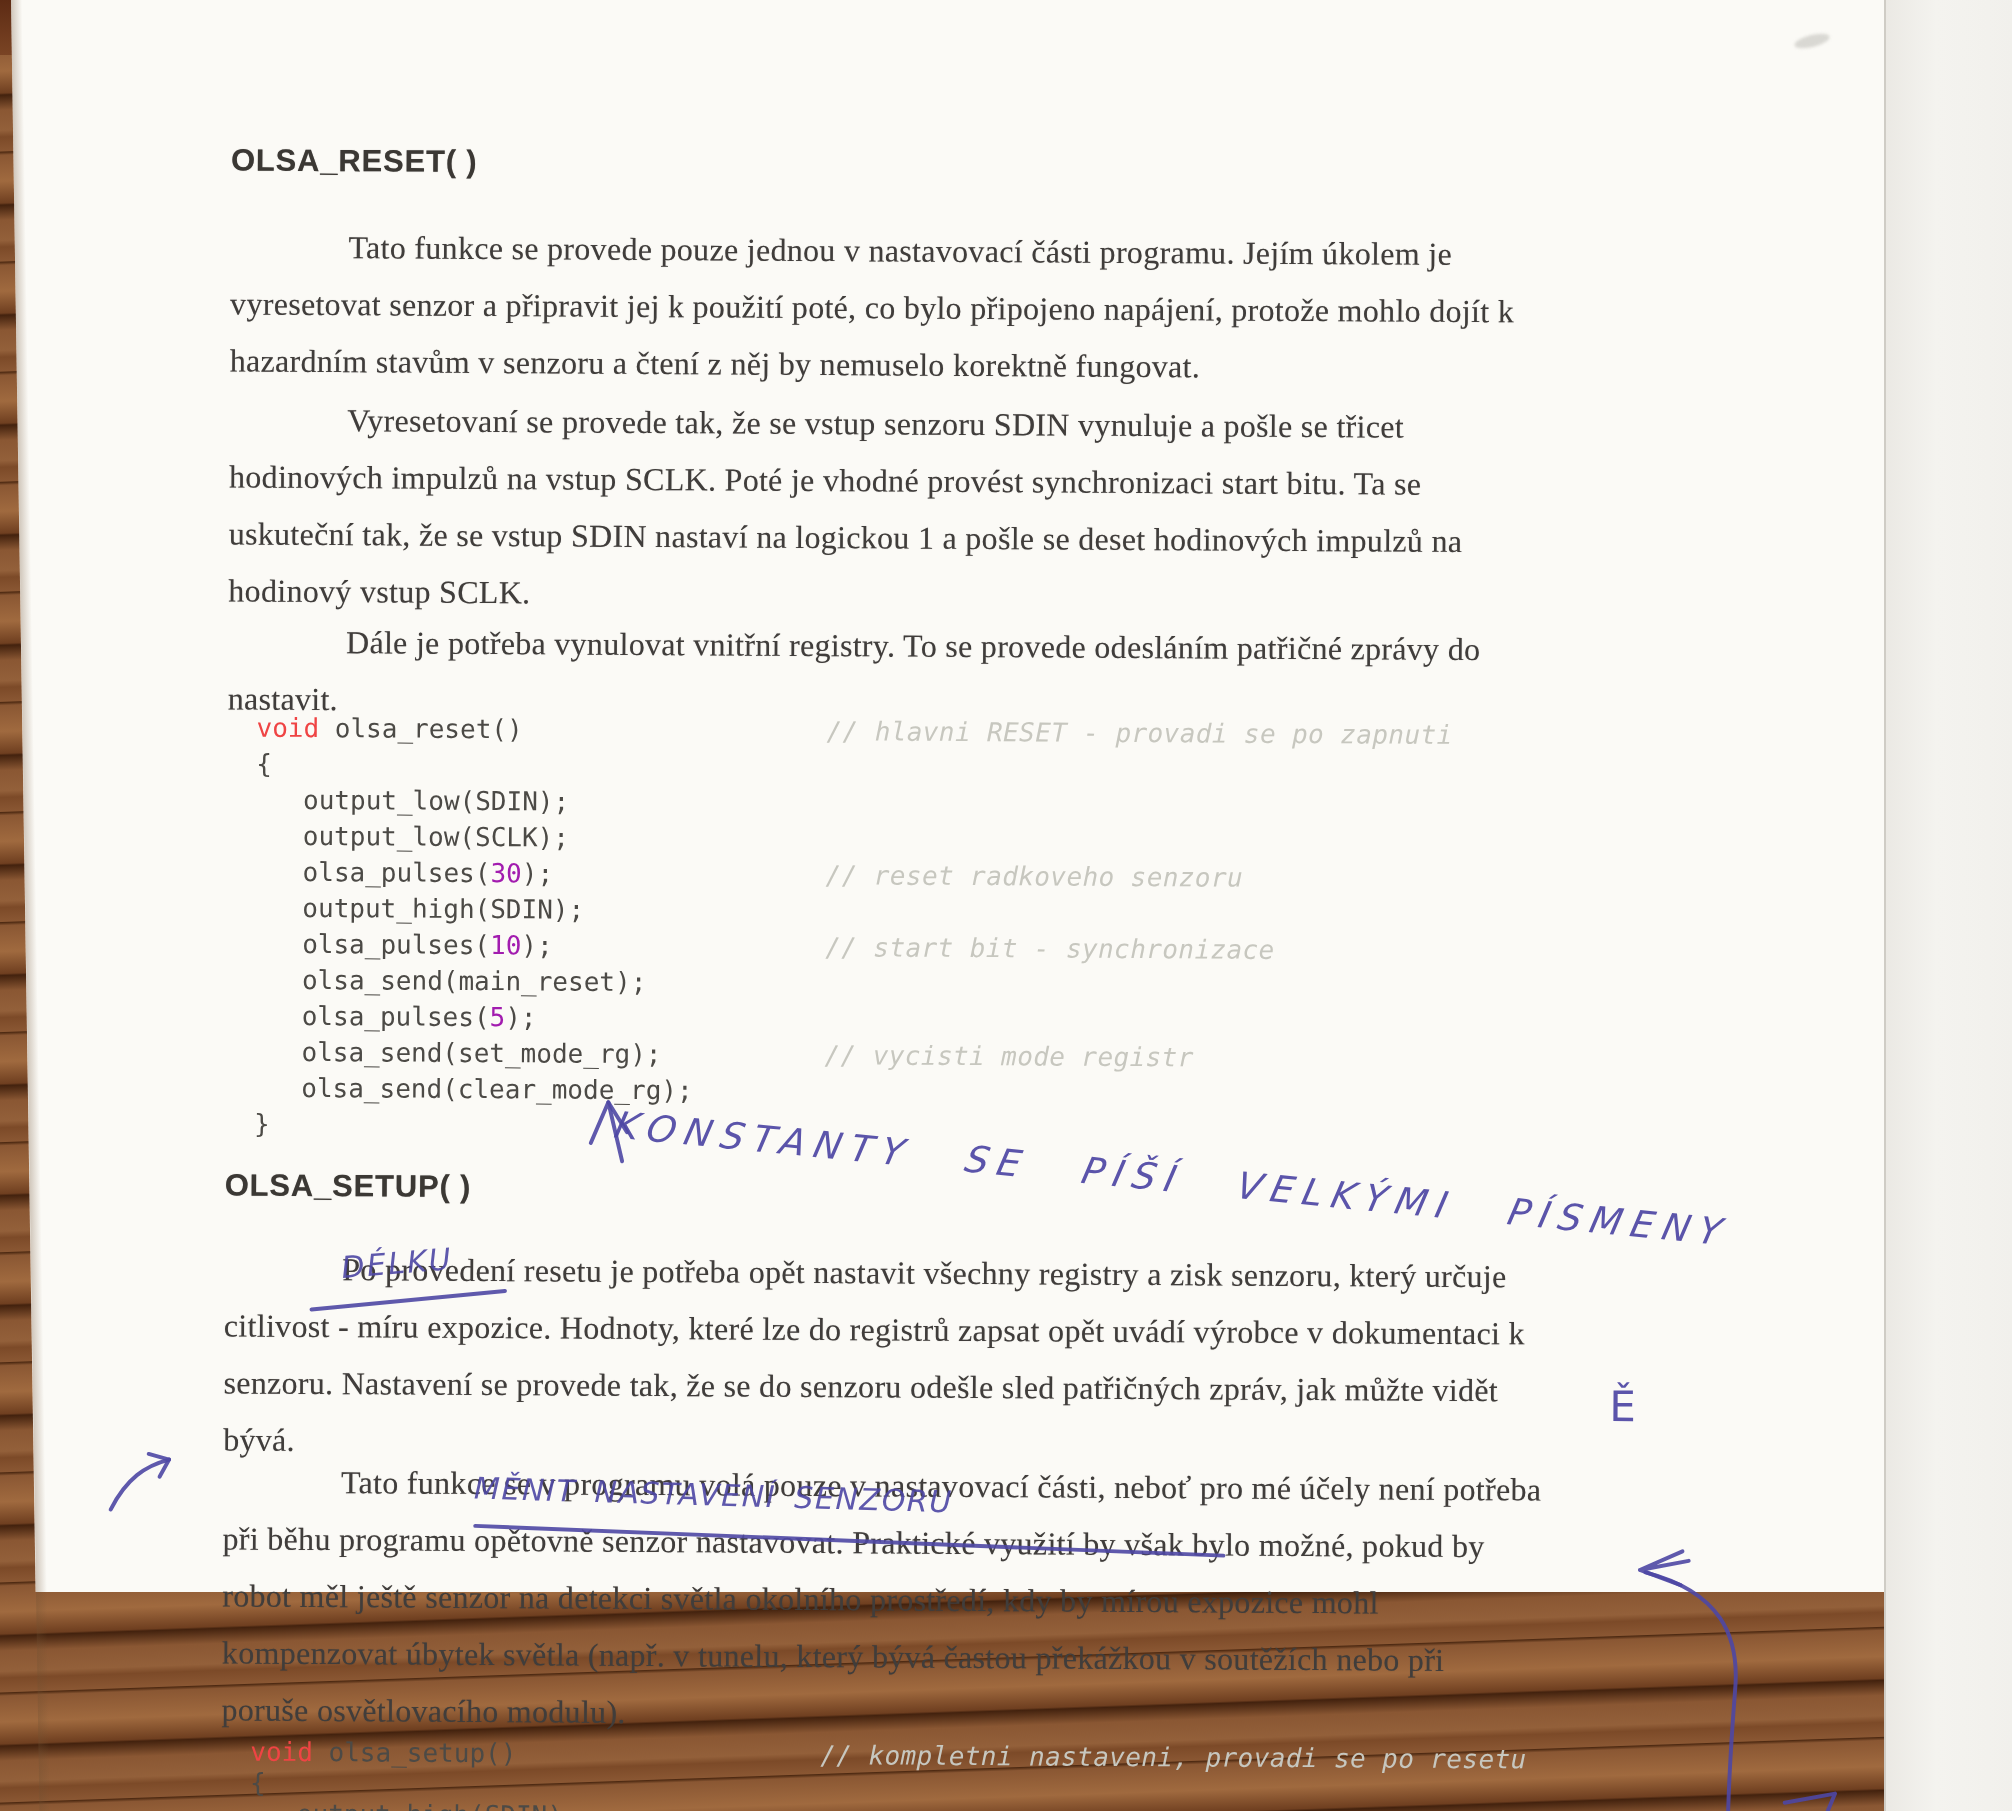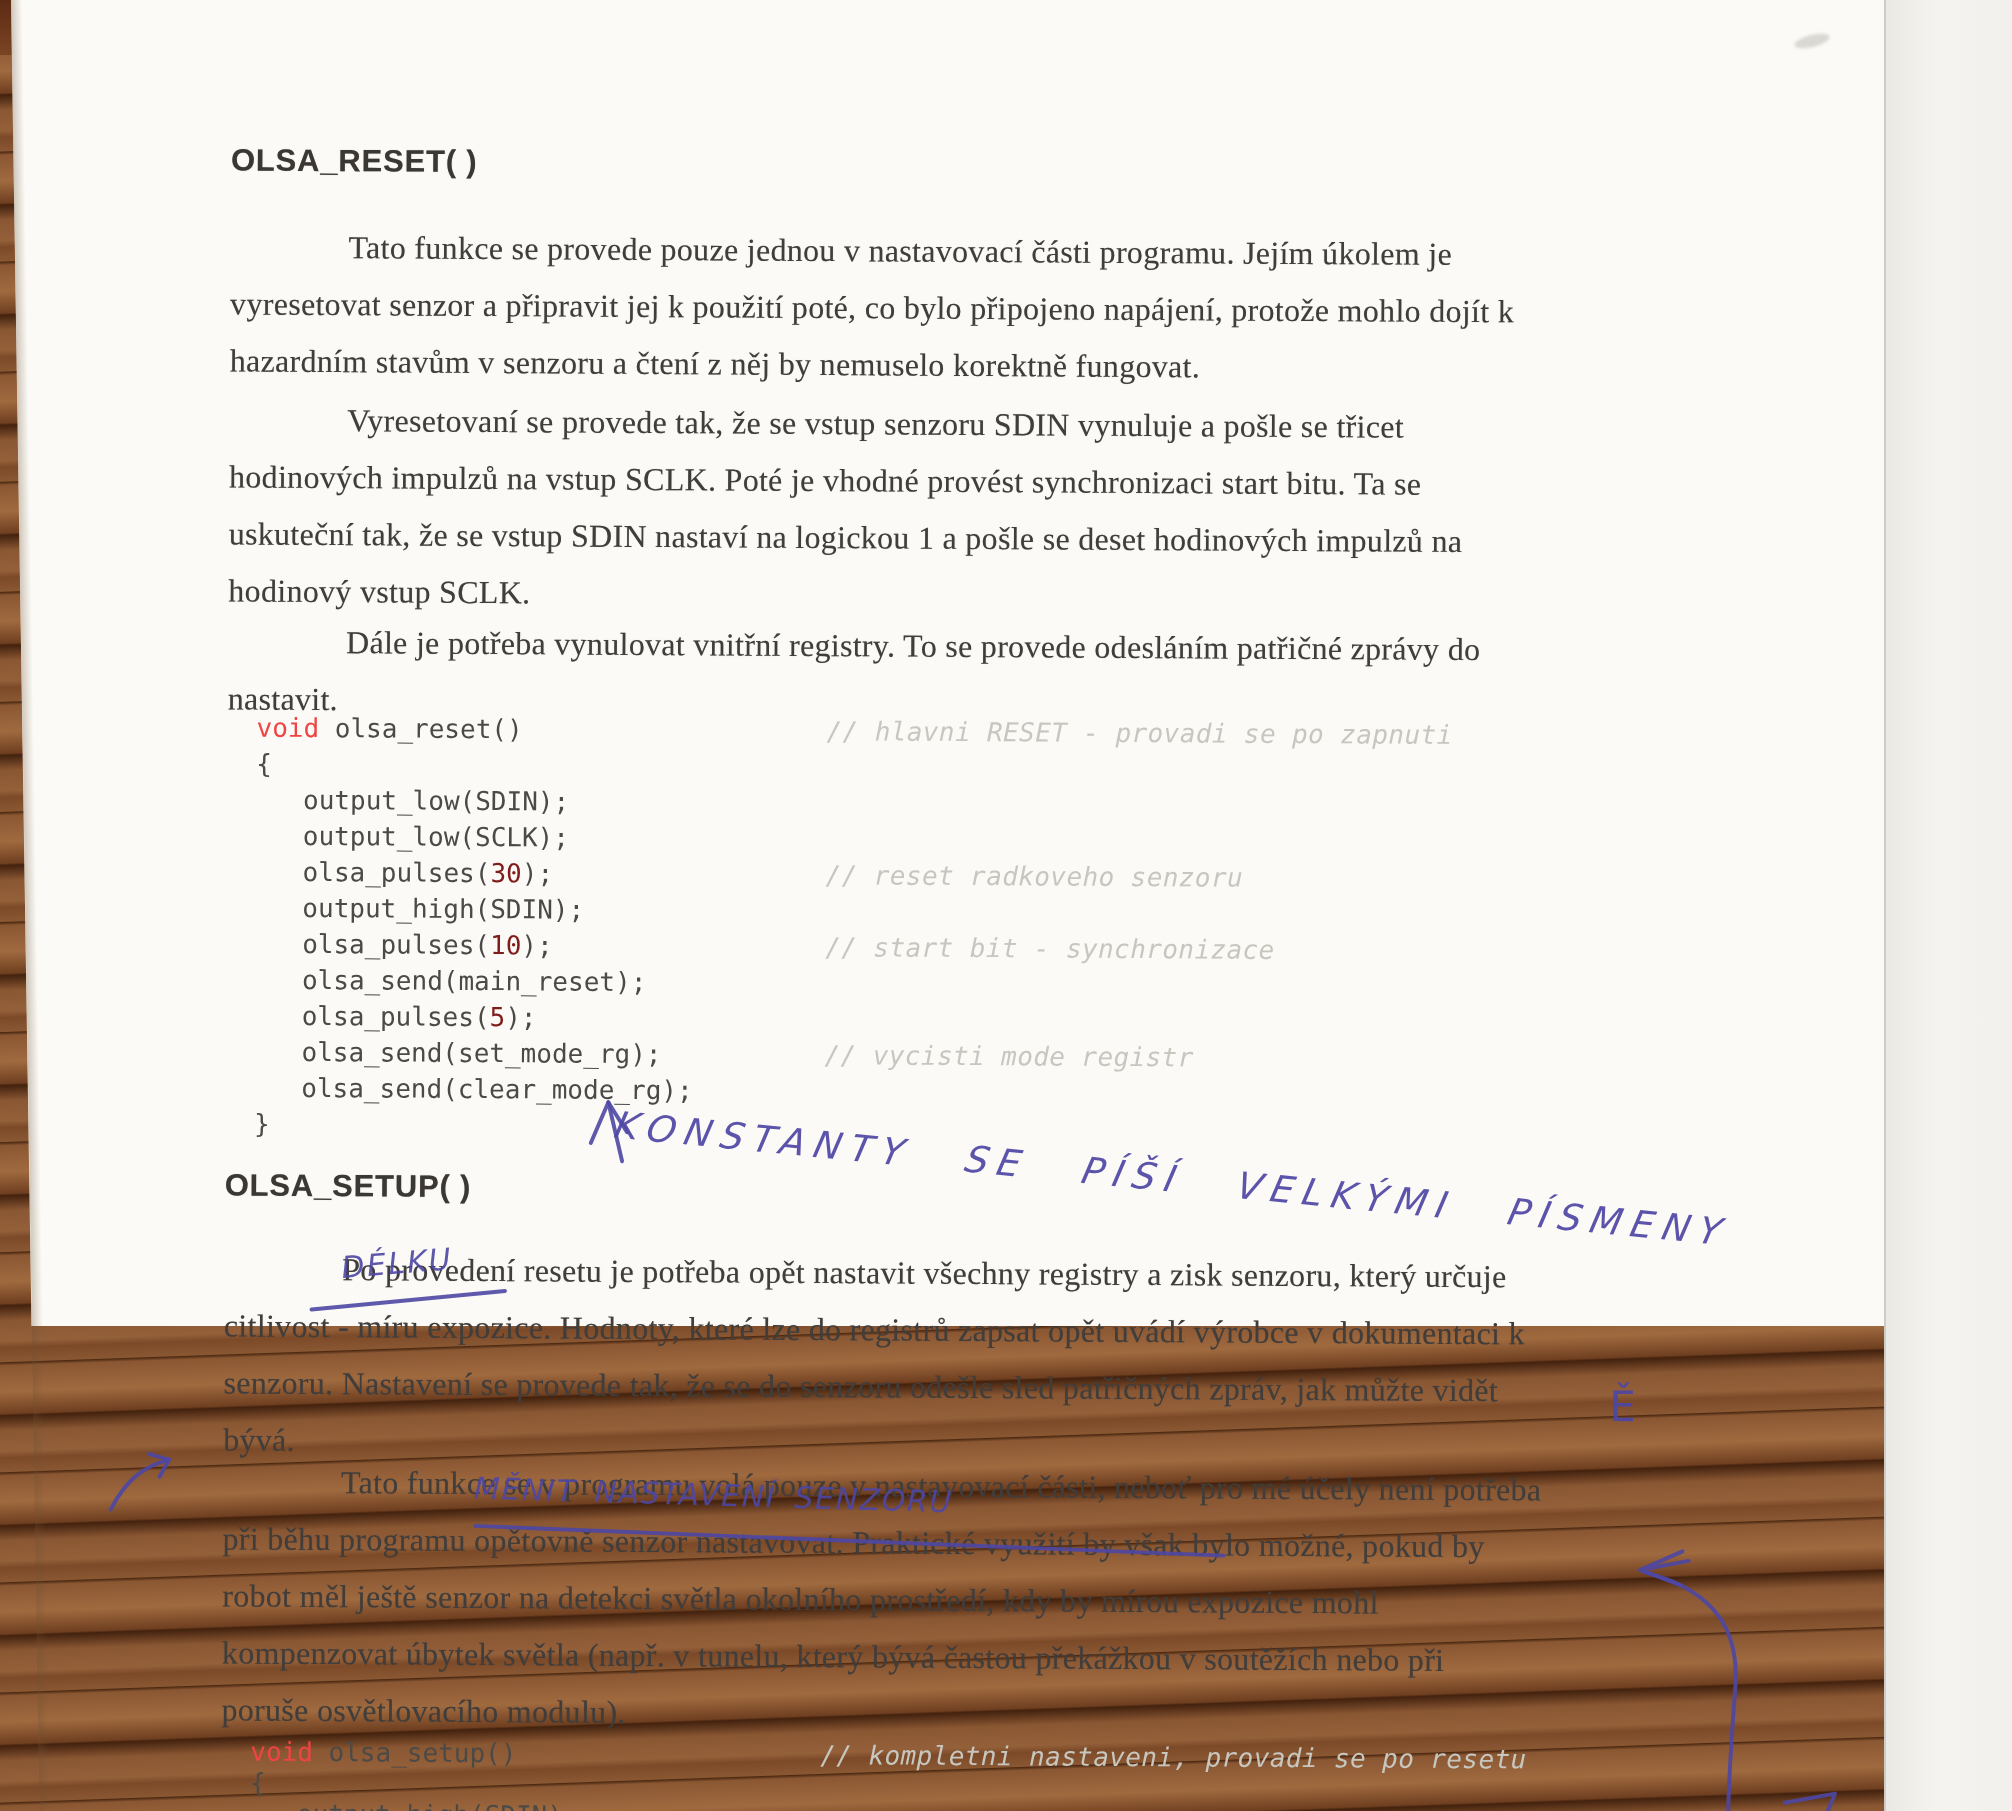--- a/index.html
+++ b/index.html
@@ -6,21 +6,21 @@
   body{
     width:2013px;height:1811px;position:relative;overflow:hidden;
     background:
       repeating-linear-gradient(178deg,
         #8a5733 0px,#93603a 20.4px,#7c4a28 27px,#8a5733 41px,#4e2a12 42px,
         #8a5733 45px,#a06a3f 71px,#6f3f20 93px,#43220e 95px,#8a5733 110px);
     font-family:"Liberation Serif", serif;
   }
   .wood-corner{position:absolute;left:0;top:0;width:33px;height:55px;
     background:linear-gradient(180deg,#5d2b14,#7a4424);z-index:1;}
-  .paper{position:absolute;left:0;top:0;width:2013px;height:1326px;background:#fbfaf6;
+  .paper{position:absolute;left:0;top:0;width:2013px;height:1592px;background:#fbfaf6;
     clip-path:polygon(11px 0, 2013px 0, 2013px 1811px, 39px 1811px);z-index:2;}
   .paper-edge{position:absolute;left:11px;top:0;width:11px;height:1811px;
     background:linear-gradient(90deg,rgba(110,80,50,.30),rgba(110,80,50,0));
     transform:skewX(0.9deg);transform-origin:top left;}
   .second-page{position:absolute;left:1886px;top:0;width:127px;height:1811px;
     background:linear-gradient(90deg,#ebe9e4,#f4f3ef 40%,#f1f0ec);}
   .fold-line{position:absolute;left:1884px;top:0;width:2.4px;height:1811px;background:#cfccc5;}
   .smudge{position:absolute;left:1794px;top:35px;width:36px;height:11.8px;border-radius:50%;
     background:#d9d8d3;filter:blur(1.6px);transform:rotate(-14deg);}
   .content{position:absolute;left:0;top:0;width:2013px;height:1811px;
@@ -39,21 +39,21 @@
   #para-1{top:219px;} #para-2{top:392px;} #para-3{top:614px;}
   #para-4{top:1241px;} #para-5{top:1454px;}
 
   .codeblock{position:absolute;left:261px;width:1533px;}
   #code-reset{top:710px;}
   #code-setup{top:1737px;}
   #code-setup .crow{line-height:31px;}
   .crow{position:relative;font-family:"DejaVu Sans Mono","Liberation Mono",monospace;
     font-size:26px;line-height:36px;color:#4c4a46;white-space:pre;}
   .kw{color:#ef4444;}
-  .num{color:#7f1d1d;}
+  .num{color:#a21caf;}
   .code-comment{position:absolute;left:570px;top:0;color:#c7c7bf;font-style:italic;
     letter-spacing:0.4px;}
 
   .ink{position:absolute;font-family:"DejaVu Sans",sans-serif;font-style:italic;
     color:#4e47a4;white-space:pre;}
   #hw-konstanty{left:627px;top:1102px;font-size:37px;letter-spacing:8.6px;word-spacing:33px;
     transform:rotate(5.2deg) skewX(-7deg);transform-origin:0 0;opacity:.92;}
   #hw-delku{left:349px;top:1245px;font-size:30px;letter-spacing:2.4px;
     transform:rotate(-5deg);opacity:.9;}
   #hw-e{left:1618px;top:1374px;font-size:42px;font-style:normal;opacity:.92;}

